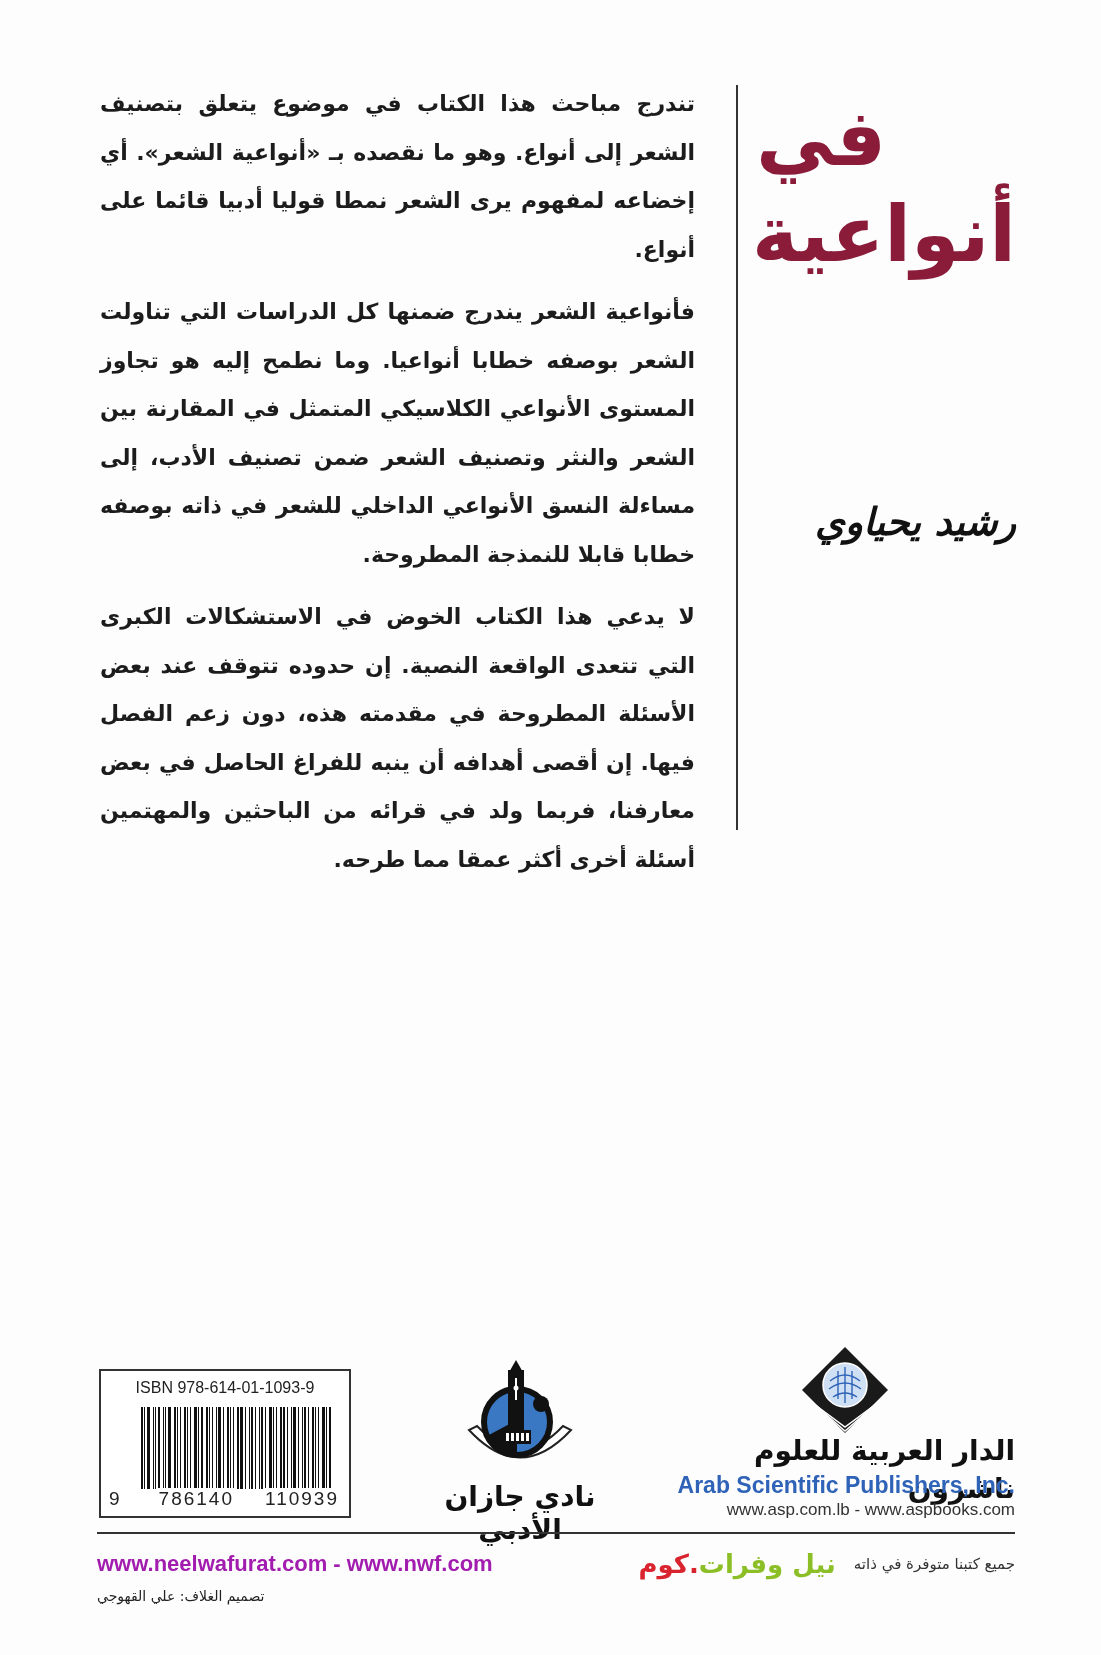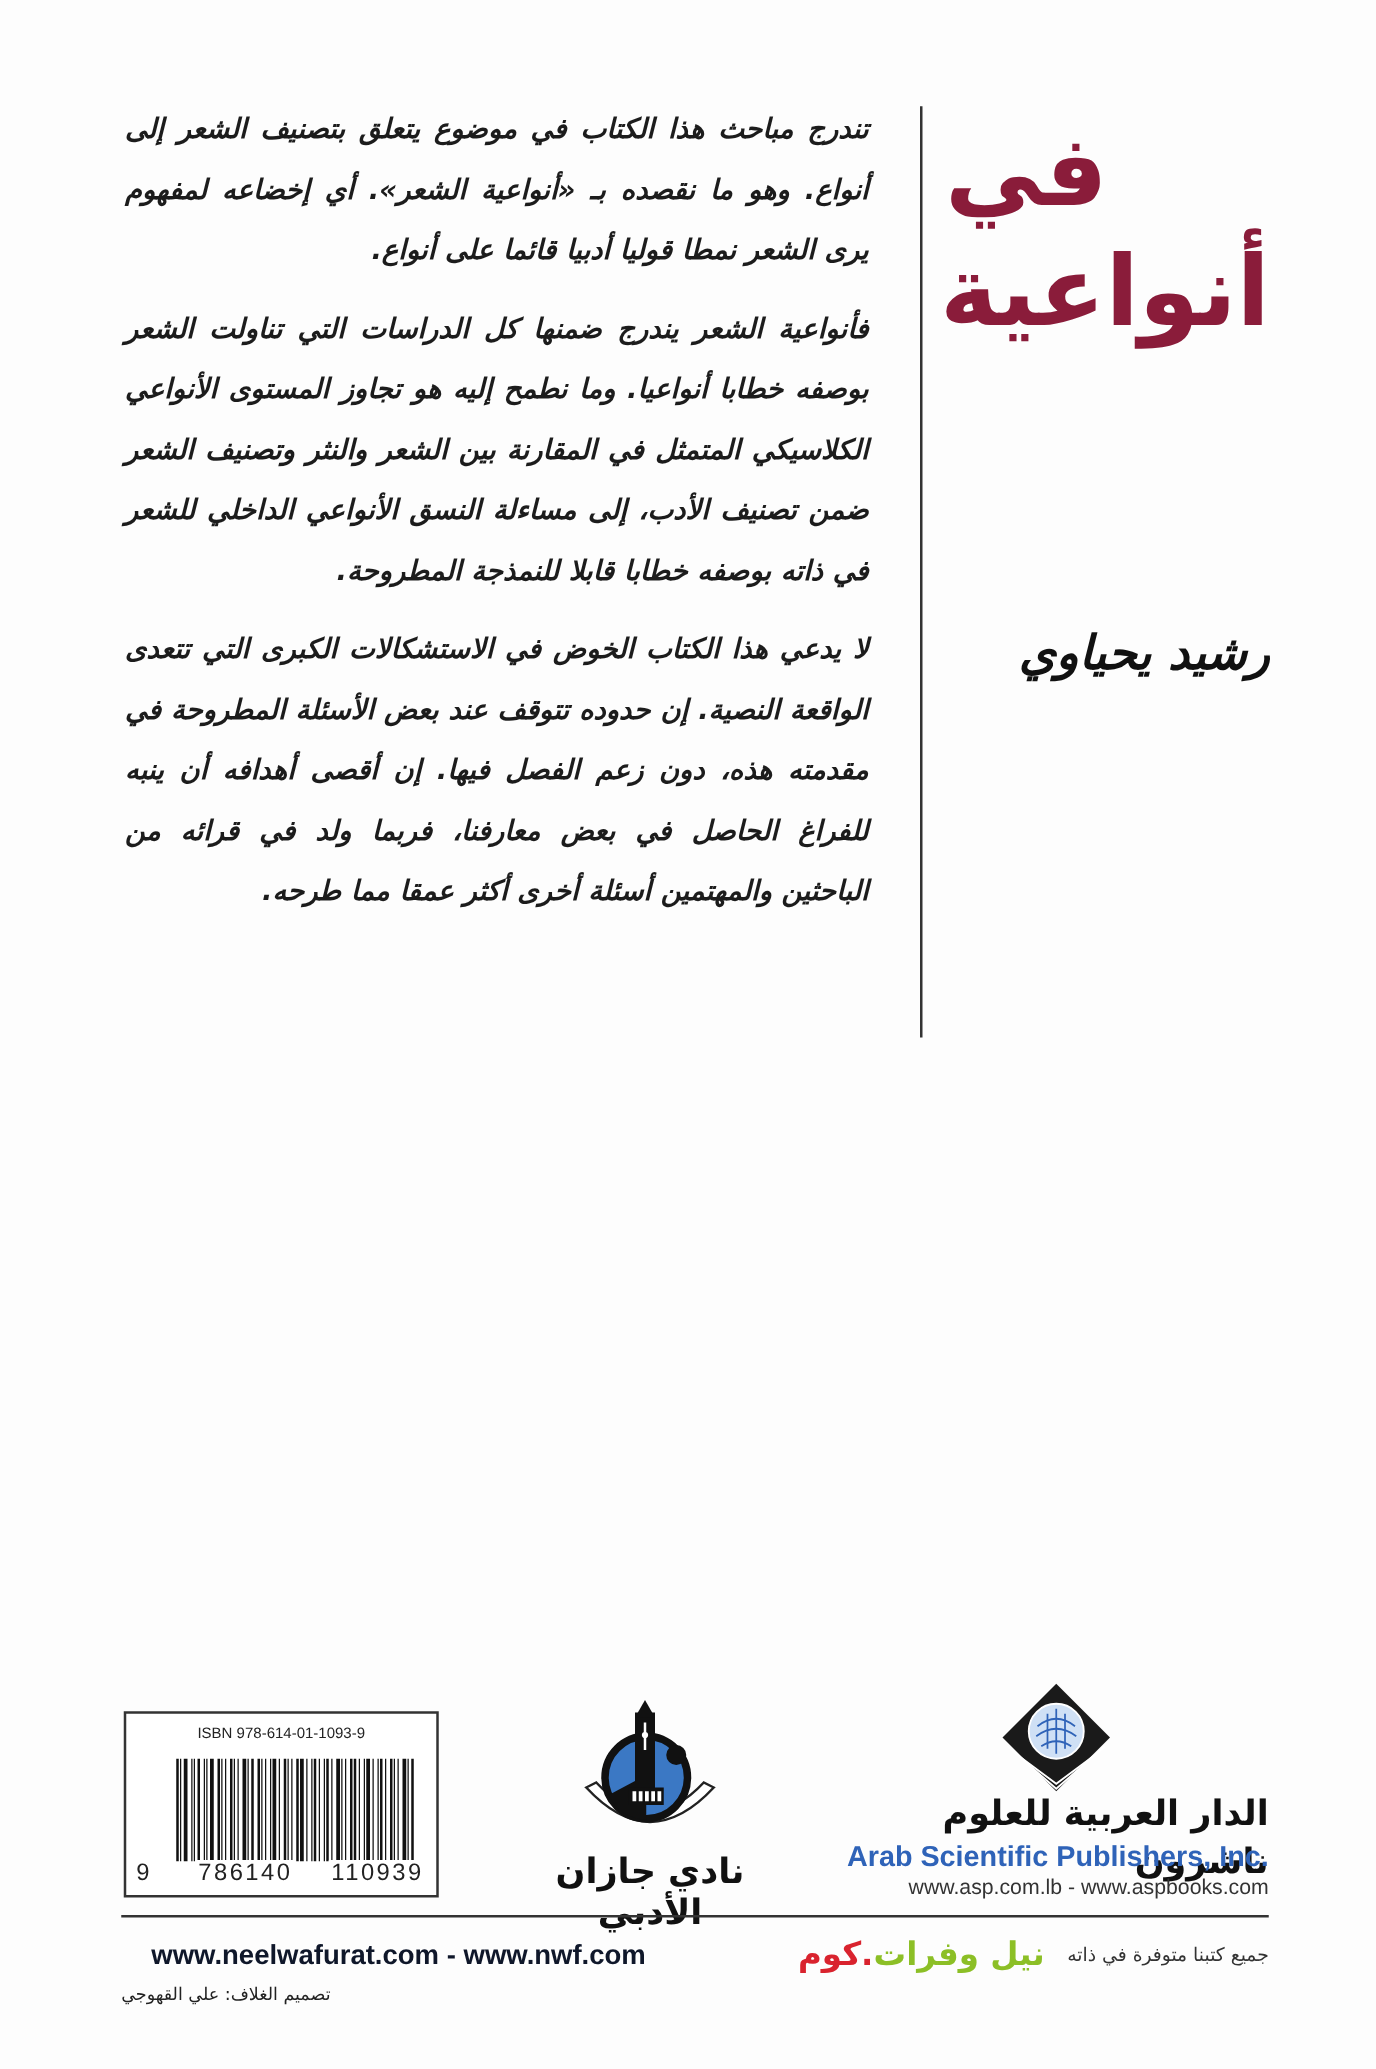--- a/index.html
+++ b/index.html
@@ -29,30 +29,30 @@
   .vline {
     left: 736px; top: 85px; width: 2px; height: 745px; background: #333;
   }
 
   
   .body-text {
     left: 100px; top: 80px; width: 595px;
     direction: rtl; text-align: justify; text-align-last: right;
     font-size: 22px; font-weight: bold; line-height: 48.5px; color: #1c1c1c;
   }
-  .body-text p { margin: 0 0 14px 0; font-style: italic; }
+  .body-text p { margin: 0 0 14px 0; }
 
   
   .barcode-box {
     left: 99px; top: 1369px; width: 252px; height: 149px;
     border: 2px solid #333; background: #fff; box-sizing: border-box;
   }
   .isbn-label {
     position: absolute; left: 0; right: 0; top: 8px; text-align: center;
-    font-family: "Liberation Sans", sans-serif; font-size: 12px; color: #222;
+    font-family: "Liberation Sans", sans-serif; font-size: 16px; color: #222;
   }
   .bars {
     position: absolute; left: 40px; top: 36px; width: 196px; height: 82px;
     display: flex; align-items: stretch;
   }
   .bars span { display: block; background: #111; height: 100%; }
   .barnum {
     position: absolute; left: 8px; right: 8px; bottom: 6px;
     font-family: "Liberation Sans", sans-serif; font-size: 19px; letter-spacing: 2px; color: #222;
     display: flex; justify-content: space-between; background: transparent;
@@ -82,21 +82,21 @@
   }
 
   .hrule { left: 97px; top: 1532px; width: 918px; height: 2px; background: #333; }
 
   
   .footer-row {
     left: 97px; top: 1546px; width: 918px; height: 36px;
     display: flex; align-items: center; justify-content: space-between;
   }
   .nwf-urls {
-    font-family: "Liberation Sans", sans-serif; font-size: 22px; font-weight: bold; color: #0f172a; margin-left: 24px;
+    font-family: "Liberation Sans", sans-serif; font-size: 22px; font-weight: bold; color: #a21caf;
   }
   .nwf-right { display: flex; align-items: center; direction: rtl; gap: 18px; }
   .nwf-avail { font-size: 15px; color: #333; }
   .nwf-brand { font-size: 26px; font-weight: bold; direction: rtl; }
   .nwf-brand .g { color: #8cbf26; }
   .nwf-brand .r { color: #d9232e; }
   .designer {
     left: 97px; top: 1588px; width: 300px; text-align: left; direction: rtl;
     font-size: 14px; color: #222;
   }

